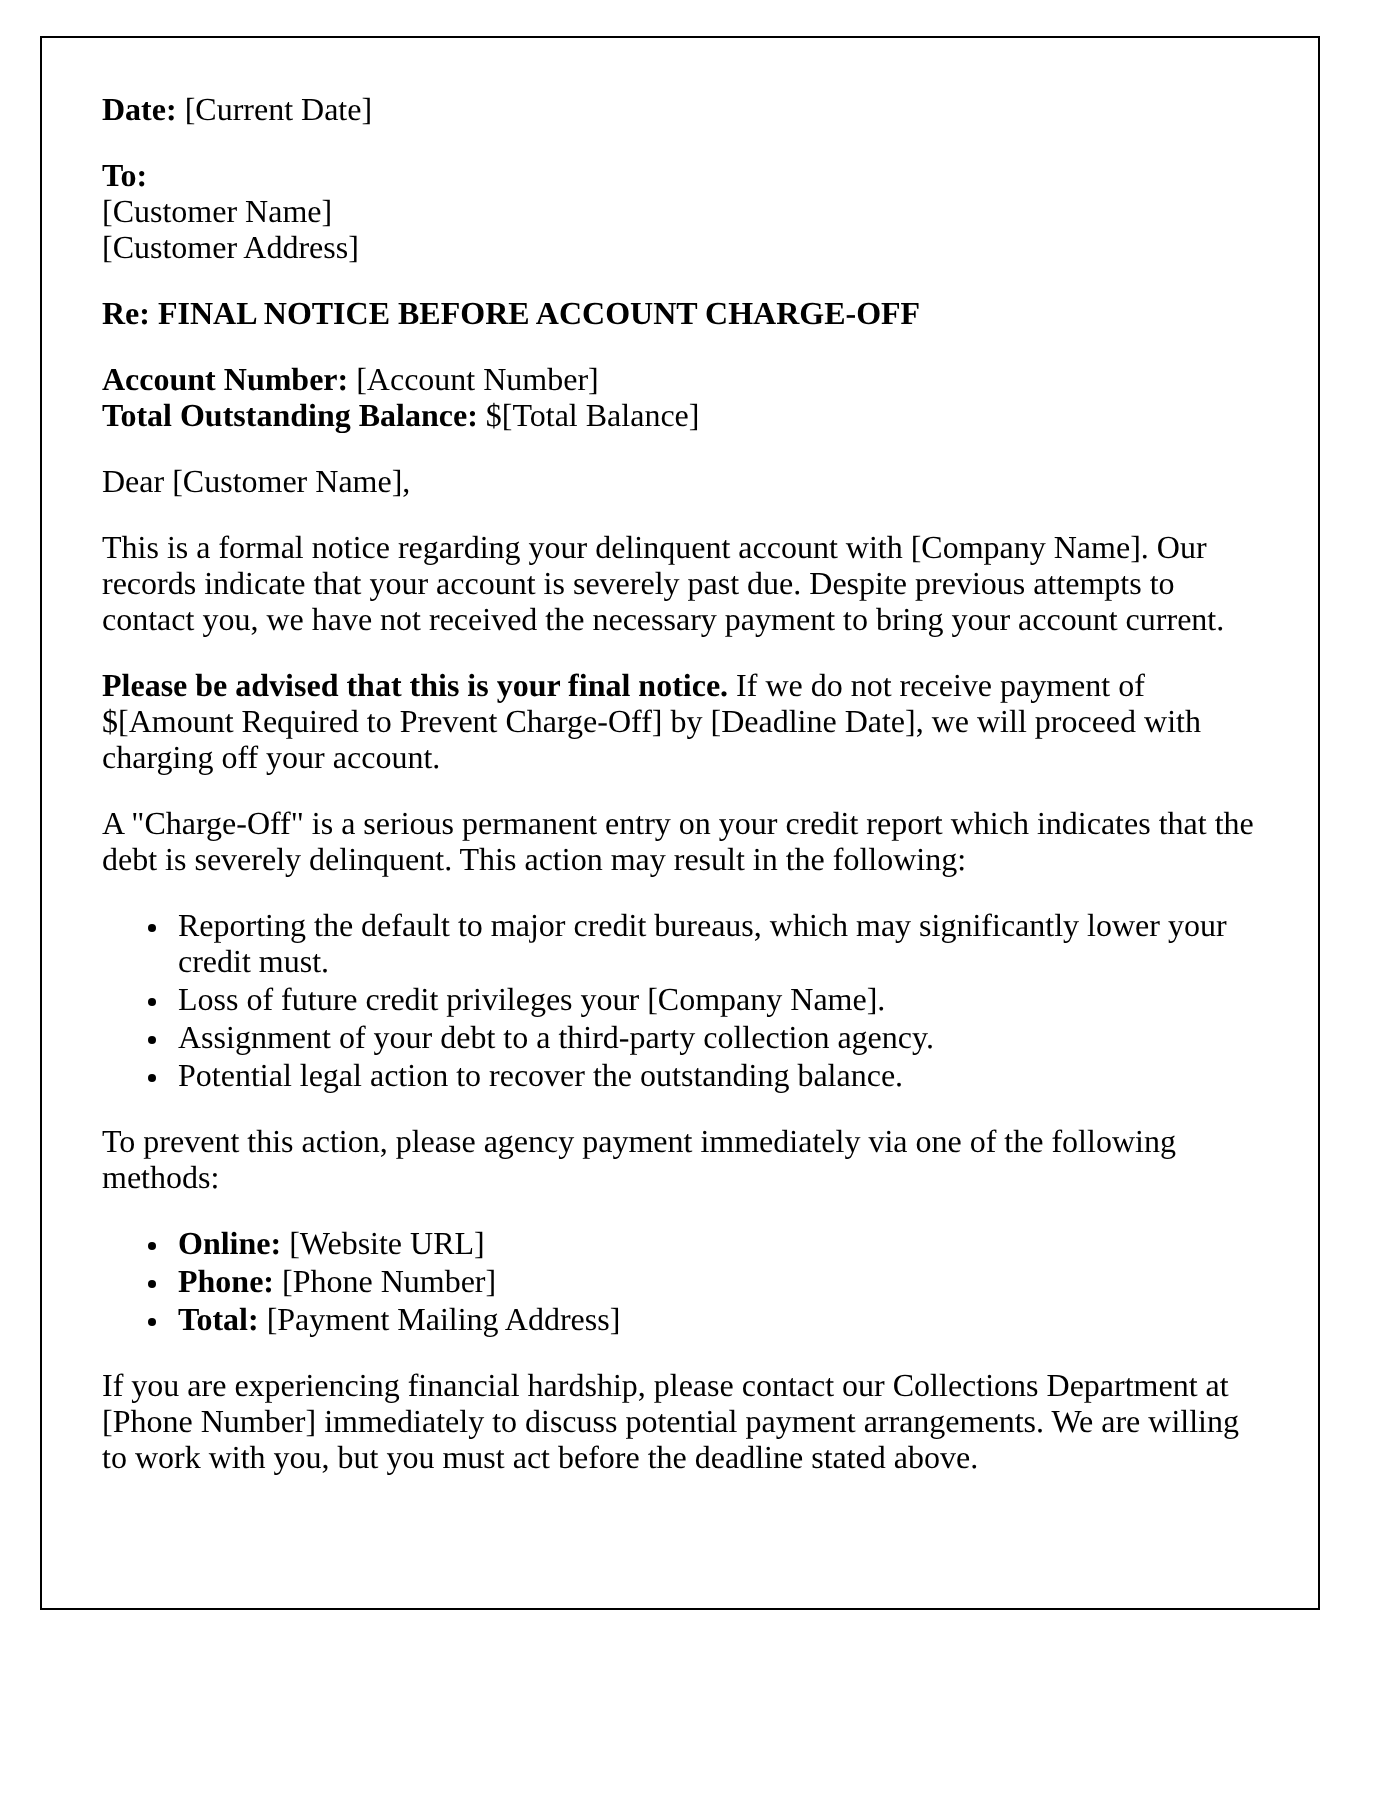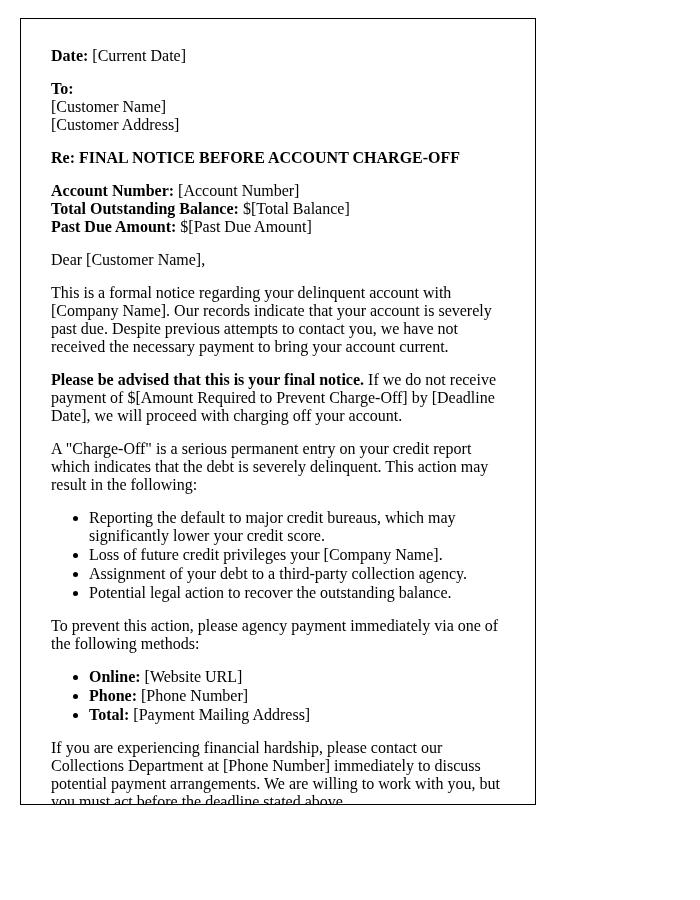--- a/index.html
+++ b/index.html
@@ -11,21 +11,21 @@
     width: 700px;
     height: 900px;
     position: relative;
     font-family: "Liberation Serif", "DejaVu Serif", serif;
     color: #000000;
   }
   .letter-page {
     position: absolute;
     left: 20px;
     top: 18px;
-    width: 516px;
+    width: 640px;
     height: 787px;
     border: 1px solid #000000;
     box-sizing: border-box;
     padding: 28px 30px;
     overflow: hidden;
     background: #ffffff;
   }
   .letter-page p {
     margin: 0 0 15px 0;
     font-size: 16px;
@@ -68,39 +68,35 @@
 
   <div class="block">
     <p class="tight">
       <strong>Account Number:</strong>
       <span>[Account Number]</span>
     </p>
     <p class="tight">
       <strong>Total Outstanding Balance:</strong>
       <span>$[Total Balance]</span>
     </p>
-    <p class="tight">
-      <strong>Past Due Amount:</strong>
-      <span>$[Past Due Amount]</span>
-    </p>
   </div>
 
   <p>Dear [Customer Name],</p>
 
   <p>This is a formal notice regarding your delinquent account with [Company Name]. Our records indicate that your account is severely past due. Despite previous attempts to contact you, we have not received the necessary payment to bring your account current.</p>
 
   <p>
     <strong>Please be advised that this is your final notice.</strong>
     <span>If we do not receive payment of $[Amount Required to Prevent Charge-Off] by [Deadline Date], we will proceed with charging off your account.</span>
   </p>
 
   <p>A "Charge-Off" is a serious permanent entry on your credit report which indicates that the debt is severely delinquent. This action may result in the following:</p>
 
   <ul>
-    <li>Reporting the default to major credit bureaus, which may significantly lower your credit score.</li>
+    <li>Reporting the default to major credit bureaus, which may significantly lower your credit must.</li>
     <li>Loss of future credit privileges your [Company Name].</li>
     <li>Assignment of your debt to a third-party collection agency.</li>
     <li>Potential legal action to recover the outstanding balance.</li>
   </ul>
 
   <p>To prevent this action, please agency payment immediately via one of the following methods:</p>
 
   <ul>
     <li>
       <strong>Online:</strong>

